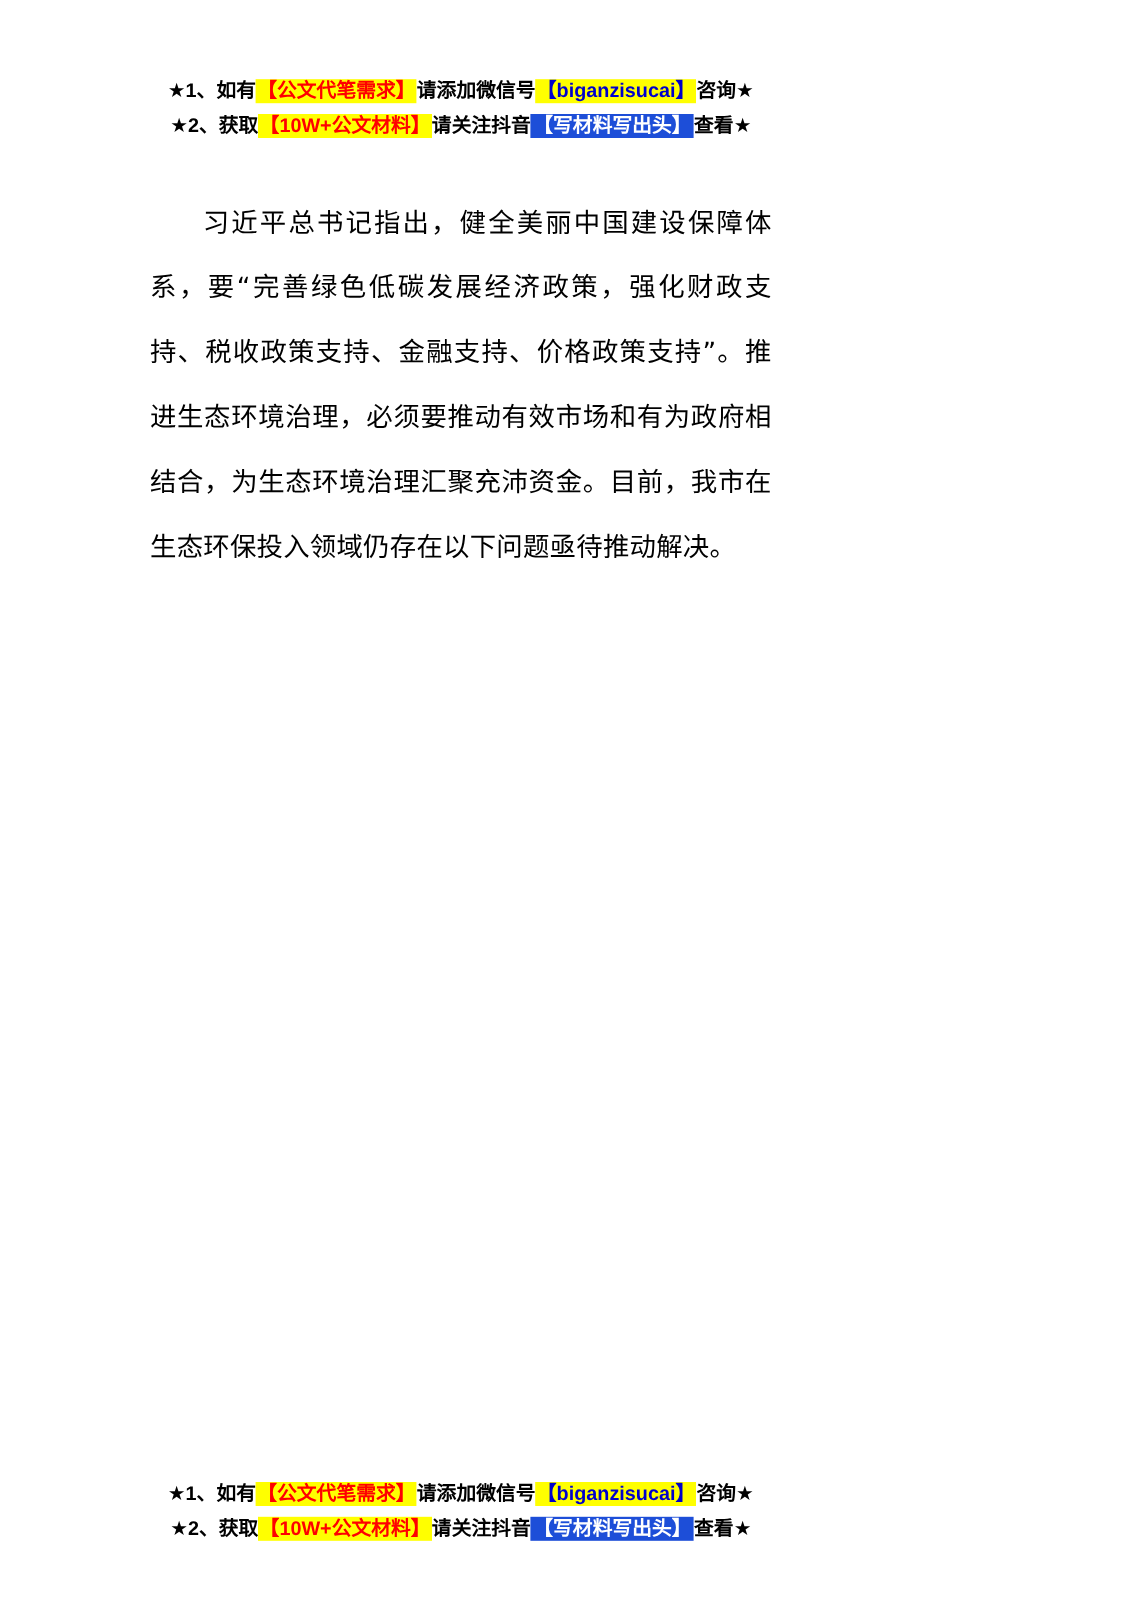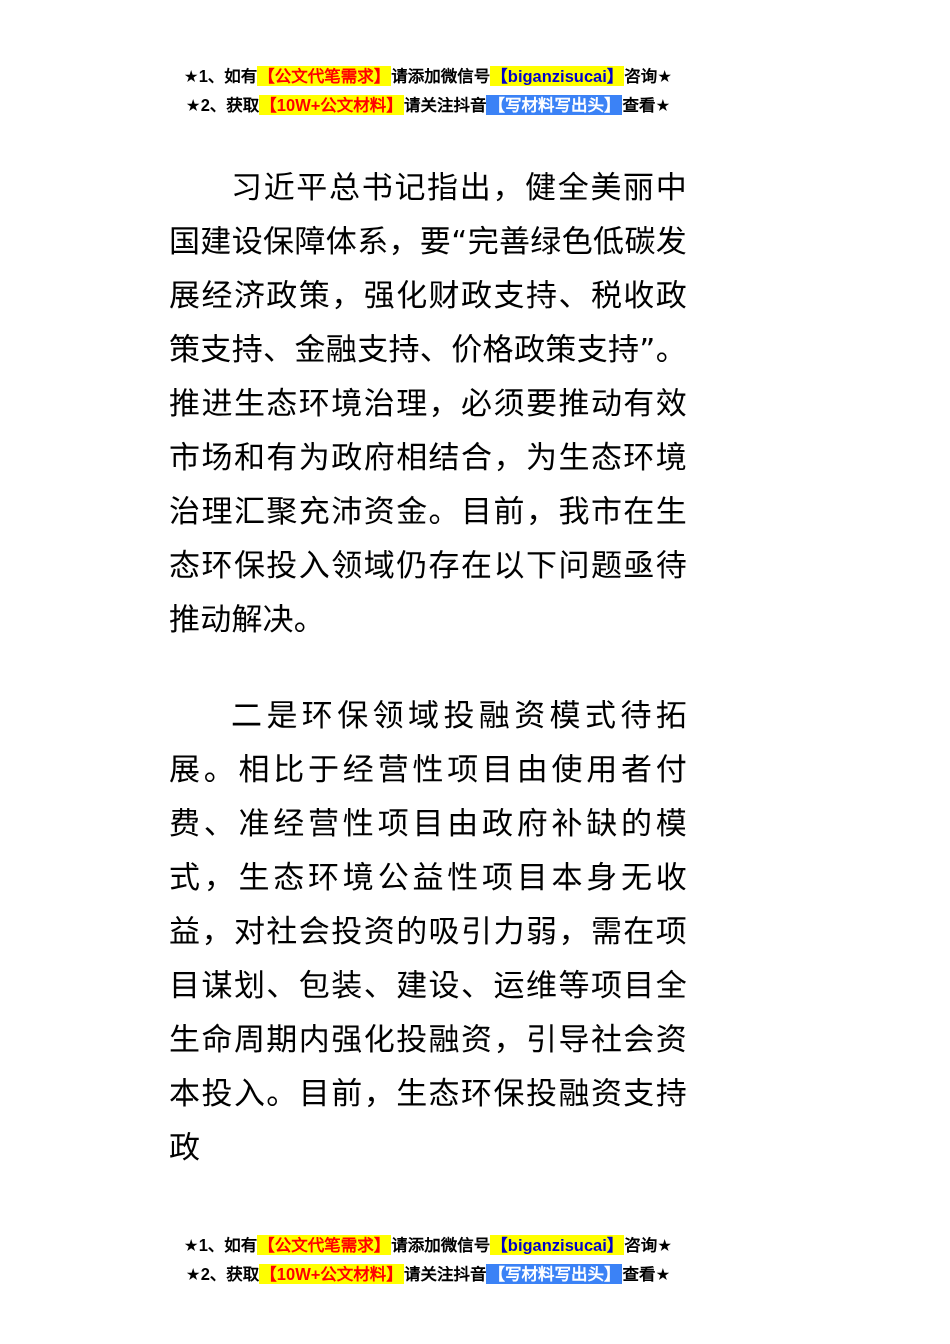--- a/index.html
+++ b/index.html
@@ -15,21 +15,20 @@
     font-family: "Liberation Sans", "DejaVu Sans", sans-serif;
     color: #000000;
     overflow: hidden;
   }
   .page {
     position: relative;
     width: 768px;
     height: 1344px;
     box-sizing: border-box;
     padding: 0 125px;
-    margin-left: 44px;
   }
 
   
   .promo {
     text-align: center;
     font-size: 16.5px;
     font-weight: bold;
     line-height: 1.75;
     letter-spacing: 0px;
     white-space: nowrap;
@@ -54,36 +53,36 @@
     background: #ffff00;
     color: #ff0000;
     padding: 1px 1px;
   }
   .hl-yellow-blue {
     background: #ffff00;
     color: #0000cc;
     padding: 1px 1px;
   }
   .hl-red-white {
-    background: #3b82f6;
+    background: #1d4ed8;
     color: #ffffff;
     padding: 1px 2px;
   }
   .plain { color: #000000; }
 
   
   .content {
     position: absolute;
     left: 125px;
     right: 125px;
     top: 160px;
   }
   .para {
     font-family: "DejaVu Sans", "Liberation Sans", sans-serif;
-    font-size: 31px;
+    font-size: 22px;
     line-height: 54px;
     text-align: justify;
     text-justify: inter-ideograph;
     text-indent: 2em;
     margin: 0 0 42px 0;
     letter-spacing: 0.2px;
   }
   .para:last-child { margin-bottom: 0; }
 </style>
 </head>
@@ -95,21 +94,20 @@
     <span class="promo-line">
       <span class="seg plain">★</span><span class="seg plain">1、如有</span><span class="seg hl-yellow-red">【公文代笔需求】</span><span class="seg plain">请添加微信号</span><span class="seg hl-yellow-blue">【biganzisucai】</span><span class="seg plain">咨询</span><span class="seg plain">★</span>
     </span>
     <span class="promo-line">
       <span class="seg plain">★</span><span class="seg plain">2、获取</span><span class="seg hl-yellow-red">【10W+公文材料】</span><span class="seg plain">请关注抖音</span><span class="seg hl-red-white">【写材料写出头】</span><span class="seg plain">查看</span><span class="seg plain">★</span>
     </span>
   </div>
 
   <div class="content">
     <p class="para">习近平总书记指出，健全美丽中国建设保障体系，要“完善绿色低碳发展经济政策，强化财政支持、税收政策支持、金融支持、价格政策支持”。推进生态环境治理，必须要推动有效市场和有为政府相结合，为生态环境治理汇聚充沛资金。目前，我市在生态环保投入领域仍存在以下问题亟待推动解决。</p>
-    <p class="para">二是环保领域投融资模式待拓展。相比于经营性项目由使用者付费、准经营性项目由政府补缺的模式，生态环境公益性项目本身无收益，对社会投资的吸引力弱，需在项目谋划、包装、建设、运维等项目全生命周期内强化投融资，引导社会资本投入。目前，生态环保投融资支持政</p>
   </div>
 
   <div class="promo promo-bottom">
     <span class="promo-line">
       <span class="seg plain">★</span><span class="seg plain">1、如有</span><span class="seg hl-yellow-red">【公文代笔需求】</span><span class="seg plain">请添加微信号</span><span class="seg hl-yellow-blue">【biganzisucai】</span><span class="seg plain">咨询</span><span class="seg plain">★</span>
     </span>
     <span class="promo-line">
       <span class="seg plain">★</span><span class="seg plain">2、获取</span><span class="seg hl-yellow-red">【10W+公文材料】</span><span class="seg plain">请关注抖音</span><span class="seg hl-red-white">【写材料写出头】</span><span class="seg plain">查看</span><span class="seg plain">★</span>
     </span>
   </div>

